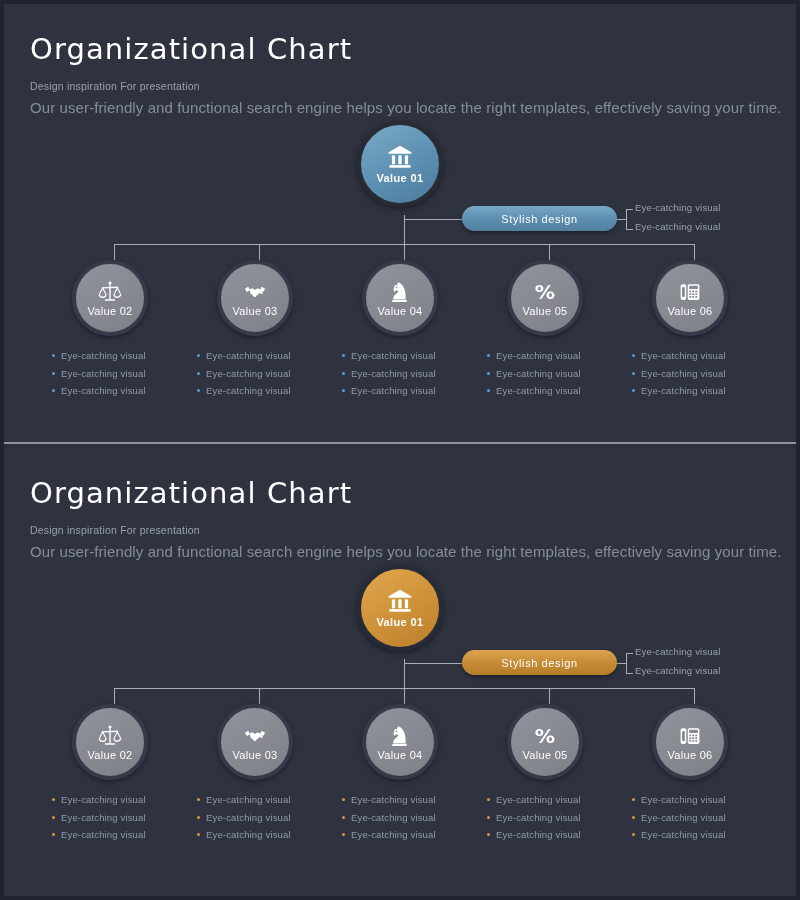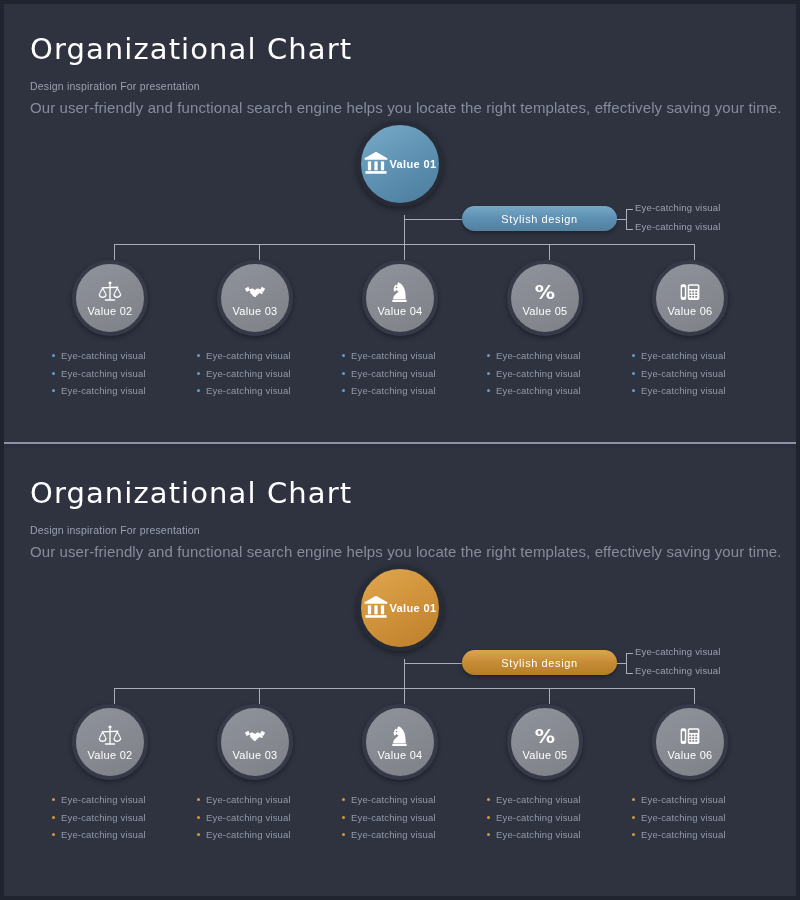--- a/index.html
+++ b/index.html
@@ -62,21 +62,21 @@
   .line.h { height: 1px; }
 
   
   .root-node {
     position: absolute;
     width: 86px;
     height: 86px;
     border-radius: 50%;
     border: 4px solid #272b36;
     display: flex;
-    flex-direction: row;
+    flex-direction: column;
     align-items: center;
     justify-content: center;
     box-shadow: 0 2px 6px rgba(0,0,0,.45);
   }
   .root-node.blue {
     background: linear-gradient(150deg, #79aac8 0%, #5c8fb0 55%, #4c7c9e 100%);
   }
   .root-node.gold {
     background: linear-gradient(150deg, #e0a84e 0%, #ce9038 55%, #bc7f2b 100%);
   }

